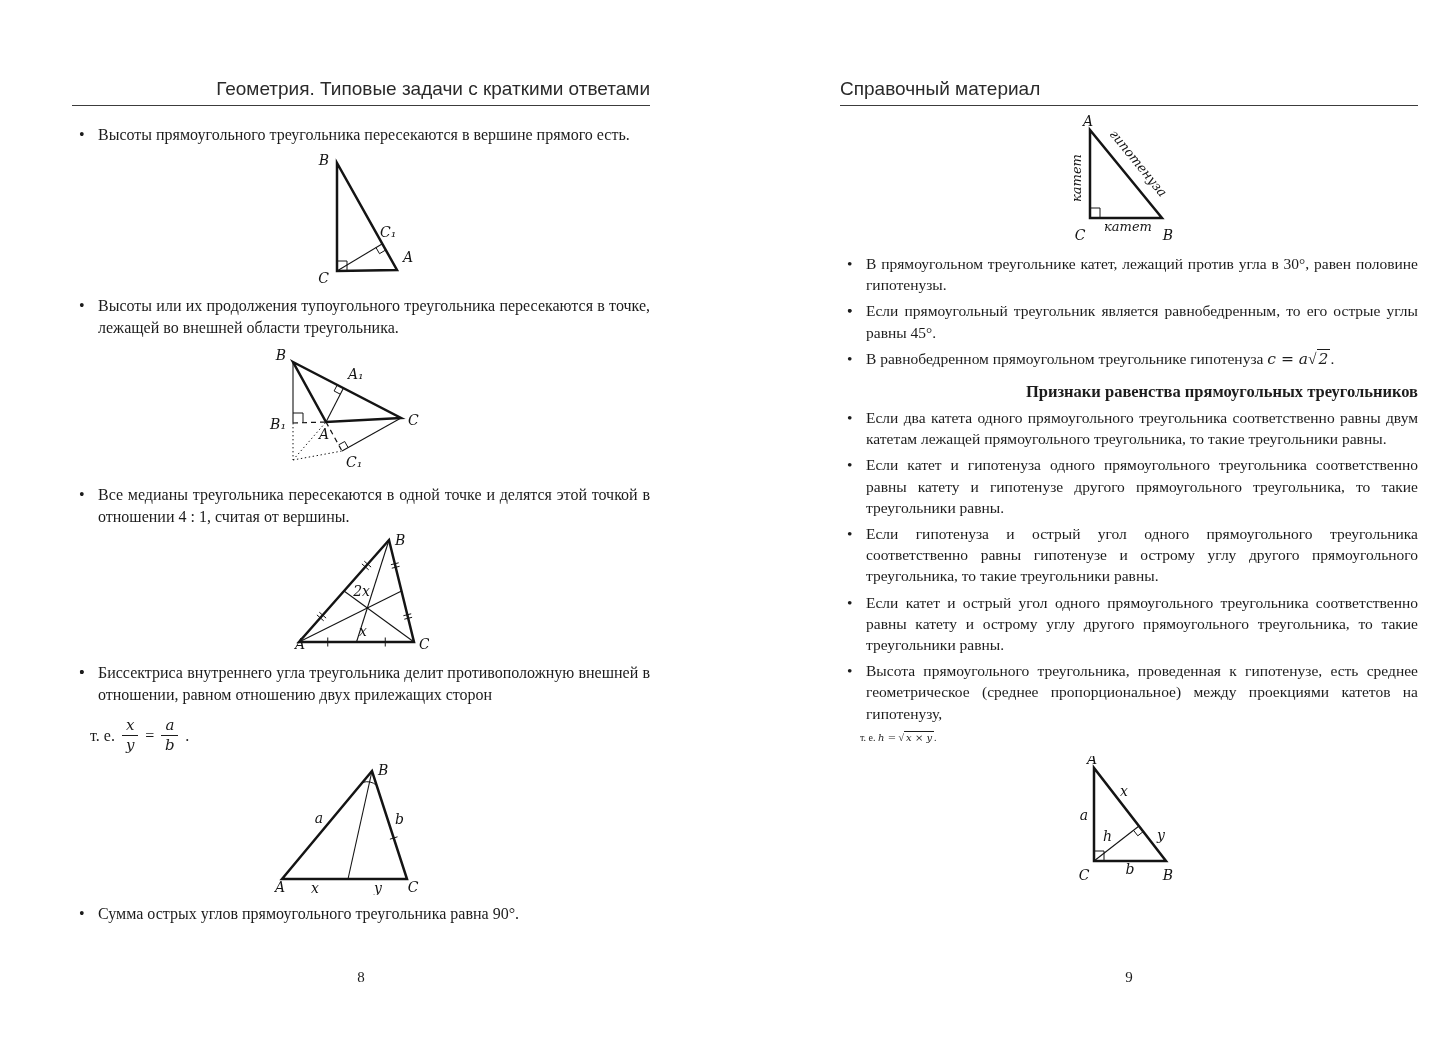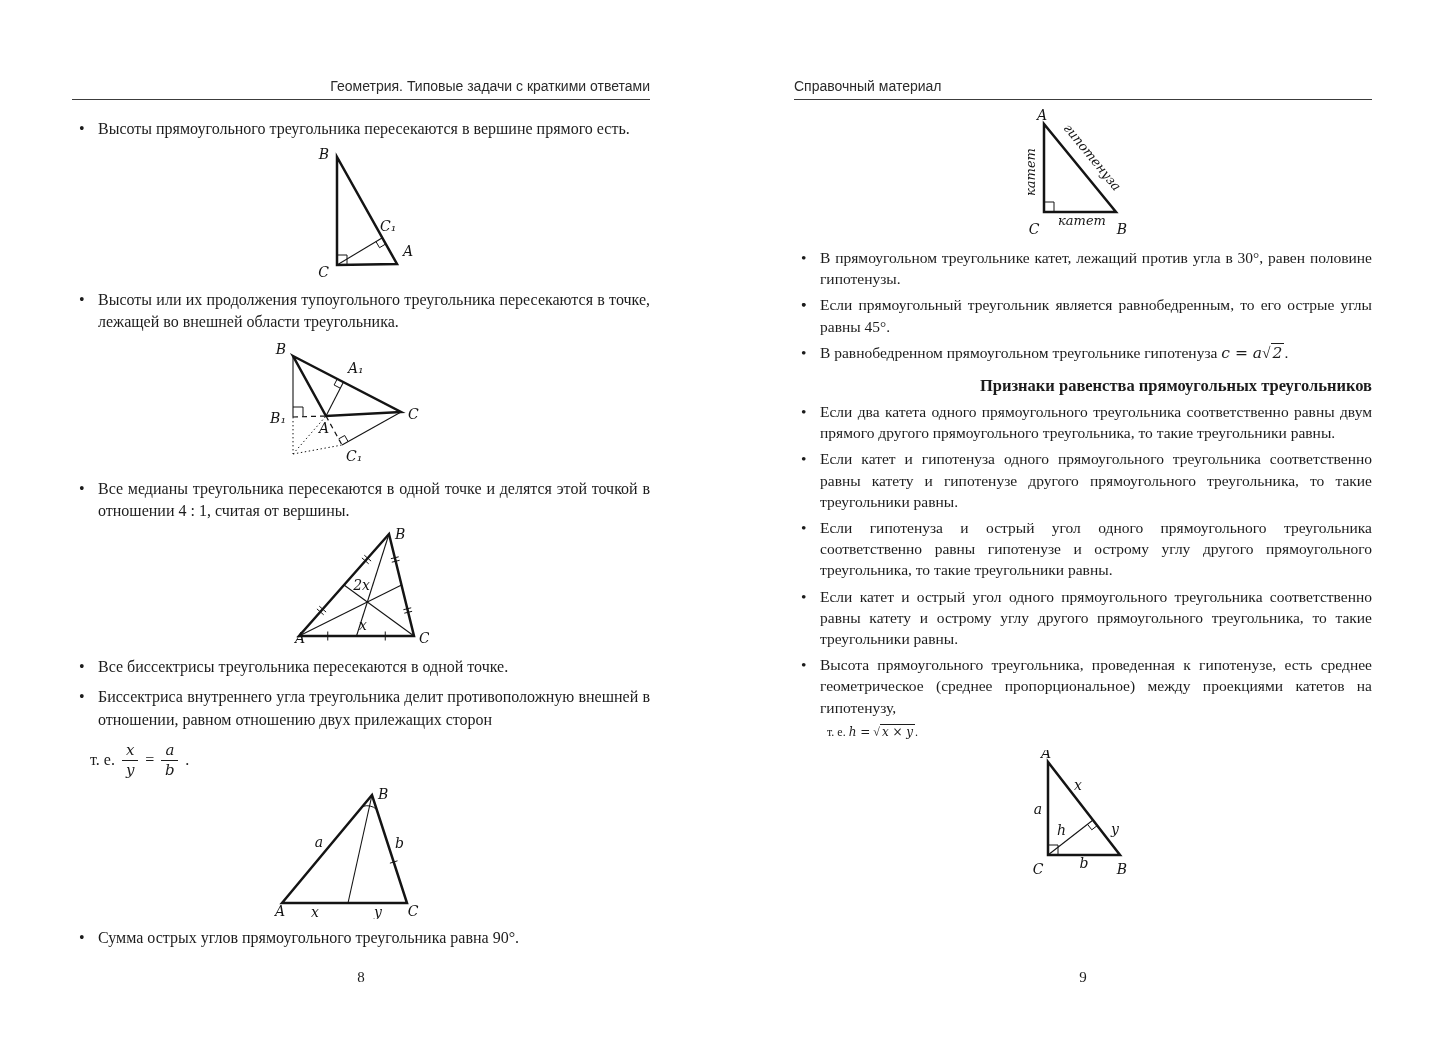--- a/index.html
+++ b/index.html
@@ -1,23 +1,23 @@
 <!DOCTYPE html>
 <html><head>
 <meta charset="utf-8">
 <style>
   * { margin:0; padding:0; box-sizing:border-box; }
   html,body { width:1445px; height:1063px; background:#ffffff; }
   body { position:relative; font-family:"Liberation Serif", serif; color:#1c1c1c; }
 
   .page { position:absolute; top:78px; width:578px; height:900px; }
   #left-page  { left:72px; }
-  #right-page { left:794px; }
-
-  .running-head { font-family:"Liberation Sans", sans-serif; font-size:14px; color:#2a2a2a;
+  #right-page { left:840px; }
+
+  .running-head { font-family:"Liberation Sans", sans-serif; font-size:19px; color:#2a2a2a;
                   padding-bottom:5px; border-bottom:1.6px solid #3c3c3c; }
   #left-page .running-head { text-align:right; }
   #right-page .running-head { text-align:left; }
 
   .bullet { position:relative; padding-left:26px; text-align:justify; }
   #left-page  .bullet { font-size:16px;   line-height:22.5px; margin-top:8px; }
   #right-page .bullet { font-size:15.5px; line-height:21.2px; margin-top:5px; }
   .bullet .marker { position:absolute; left:7px; top:0; }
 
   .first-gap { margin-top:18px !important; }
@@ -37,21 +37,21 @@
   .formula-line { margin:6px 0 2px 18px; display:flex; align-items:center; gap:7px;
                   font-size:16px; height:46px; }
   .frac { display:inline-block; text-align:center; font-size:15px; line-height:17px; }
   .frac .num { display:block; border-bottom:1.1px solid #1c1c1c; padding:0 4px 1px 4px; }
   .frac .den { display:block; padding-top:1px; }
 
   .sqrt-group { white-space:nowrap; }
   .radical { font-style:normal; }
   .vinculum { border-top:1.4px solid #1c1c1c; padding:0 2px; }
 
-  .rformula { margin:2px 0 2px 33px; font-size:12px; line-height:24px; }
+  .rformula { margin:2px 0 2px 20px; font-size:10px; line-height:24px; }
 
   .pagenum { position:absolute; bottom:-8px; left:0; width:100%; text-align:center; font-size:15px; }
 
   svg text { font-family:"DejaVu Serif", serif; font-style:italic; font-size:14px; fill:#141414; }
   svg .lbl-rot { font-size:13px; }
   svg .thick { stroke:#141414; stroke-width:2.5; fill:none; stroke-linejoin:miter; }
   svg .thin  { stroke:#141414; stroke-width:1.1; fill:none; }
   svg .dash  { stroke:#141414; stroke-width:1.2; fill:none; stroke-dasharray:5 4; }
   svg .dots  { stroke:#141414; stroke-width:1;   fill:none; stroke-dasharray:1.4 2.6; }
   svg .mark  { stroke:#141414; stroke-width:1;   fill:none; }
@@ -138,21 +138,20 @@
       <text x="2" y="117" text-anchor="start">A</text>
       <text x="102" y="13">B</text>
       <text x="126" y="117">C</text>
       <text x="77" y="64" text-anchor="end">2x</text>
       <text x="66" y="104">x</text>
     </svg>
   </div>
 
   <div class="bullet">
     <span class="marker">•</span>
-    <span>Все биссектрисы треугольника пересекаются в одной точке.</span>
   </div>
 
   <div class="bullet">
     <span class="marker">•</span>
     <span>Биссектриса внутреннего угла треугольника делит противоположную внешней в отношении, равном отношению двух прилежащих сторон</span>
   </div>
 
   <div class="formula-line">
     <span>т. е.</span>
     <span class="frac">
@@ -221,21 +220,21 @@
   <div class="bullet">
     <span class="marker">•</span>
     <span>В равнобедренном прямоугольном треугольнике гипотенуза</span>
     <span class="sqrt-group"><span class="mi">c = a</span><span class="radical">√</span><span class="vinculum mi">2</span><span>.</span></span>
   </div>
 
   <div class="section-heading">Признаки равенства прямоугольных треугольников</div>
 
   <div class="bullet">
     <span class="marker">•</span>
-    <span>Если два катета одного прямоугольного треугольника соответственно равны двум прямого другого прямоугольного треугольника, то такие треугольники равны.</span>
+    <span>Если два катета одного прямоугольного треугольника соответственно равны двум катетам лежащей прямоугольного треугольника, то такие треугольники равны.</span>
   </div>
   <div class="bullet">
     <span class="marker">•</span>
     <span>Если катет и гипотенуза одного прямоугольного треугольника соответственно равны катету и гипотенузе другого прямоугольного треугольника, то такие треугольники равны.</span>
   </div>
   <div class="bullet">
     <span class="marker">•</span>
     <span>Если гипотенуза и острый угол одного прямоугольного треугольника соответственно равны гипотенузе и острому углу другого прямоугольного треугольника, то такие треугольники равны.</span>
   </div>
   <div class="bullet">

